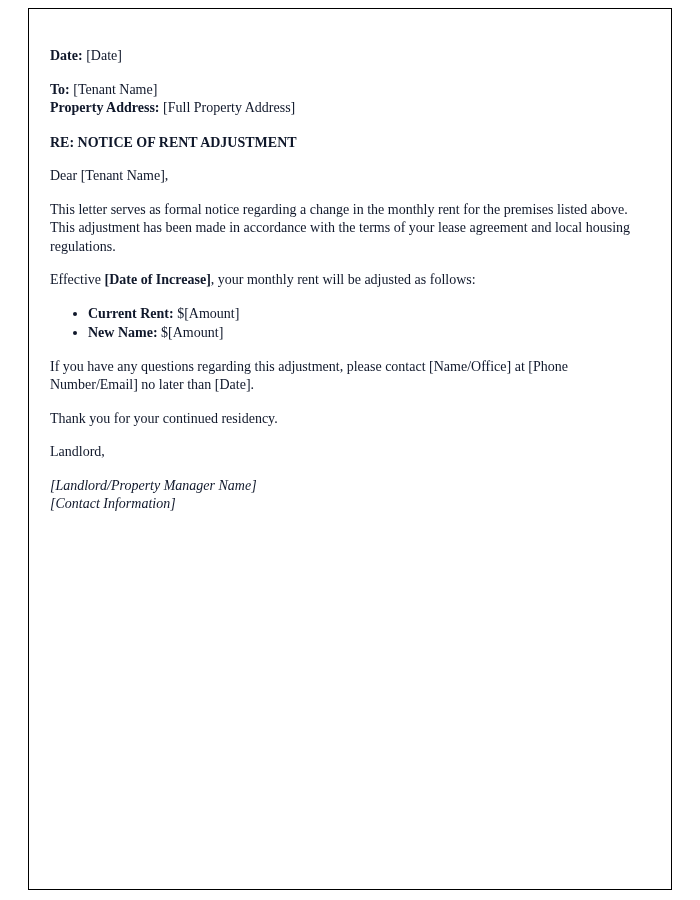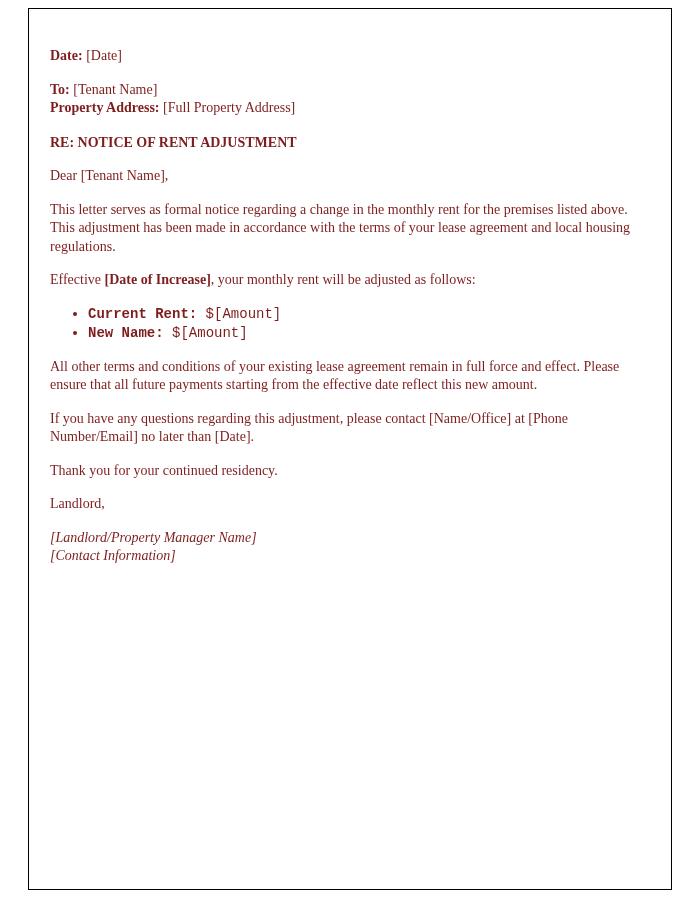--- a/index.html
+++ b/index.html
@@ -11,21 +11,21 @@
     box-sizing: border-box;
     width: 644px;
     height: 882px;
     margin: 8px auto 10px auto;
     border: 1px solid #000000;
     background: #ffffff;
     padding: 38px 21px;
     font-family: "Liberation Serif", "DejaVu Serif", serif;
     font-size: 14px;
     line-height: 18.5px;
-    color: #7f1d1d;
+    color: #0f172a;
   }
   .para {
     margin: 0 0 15px 0;
   }
   .tight-line {
     margin: 0;
   }
   .block {
     margin: 0 0 11px 0;
   }
@@ -33,21 +33,20 @@
     font-weight: bold;
     margin: 16px 0 15px 0;
   }
   b, strong, .bold {
     font-weight: bold;
   }
   ul.rent-list {
     margin: 0 0 15px 0;
     padding: 0 0 0 38px;
     list-style: disc;
-    font-family: Liberation Mono, monospace;
   }
   ul.rent-list li {
     margin: 0 0 1px 0;
   }
   .signature-block p {
     margin: 0;
     font-style: italic;
   }
 </style>
 </head>
@@ -68,21 +67,20 @@
 
   <p class="para">This letter serves as formal notice regarding a change in the monthly rent for the premises listed above. This adjustment has been made in accordance with the terms of your lease agreement and local housing regulations.</p>
 
   <p class="para"><span>Effective </span><span class="bold">[Date of Increase]</span><span>, your monthly rent will be adjusted as follows:</span></p>
 
   <ul class="rent-list">
     <li><span class="bold">Current Rent:</span><span> $[Amount]</span></li>
     <li><span class="bold">New Name:</span><span> $[Amount]</span></li>
   </ul>
 
-  <p class="para">All other terms and conditions of your existing lease agreement remain in full force and effect. Please ensure that all future payments starting from the effective date reflect this new amount.</p>
 
   <p class="para">If you have any questions regarding this adjustment, please contact [Name/Office] at [Phone Number/Email] no later than [Date].</p>
 
   <p class="para">Thank you for your continued residency.</p>
 
   <p class="para">Landlord,</p>
 
   <div class="signature-block">
     <p>[Landlord/Property Manager Name]</p>
     <p>[Contact Information]</p>

